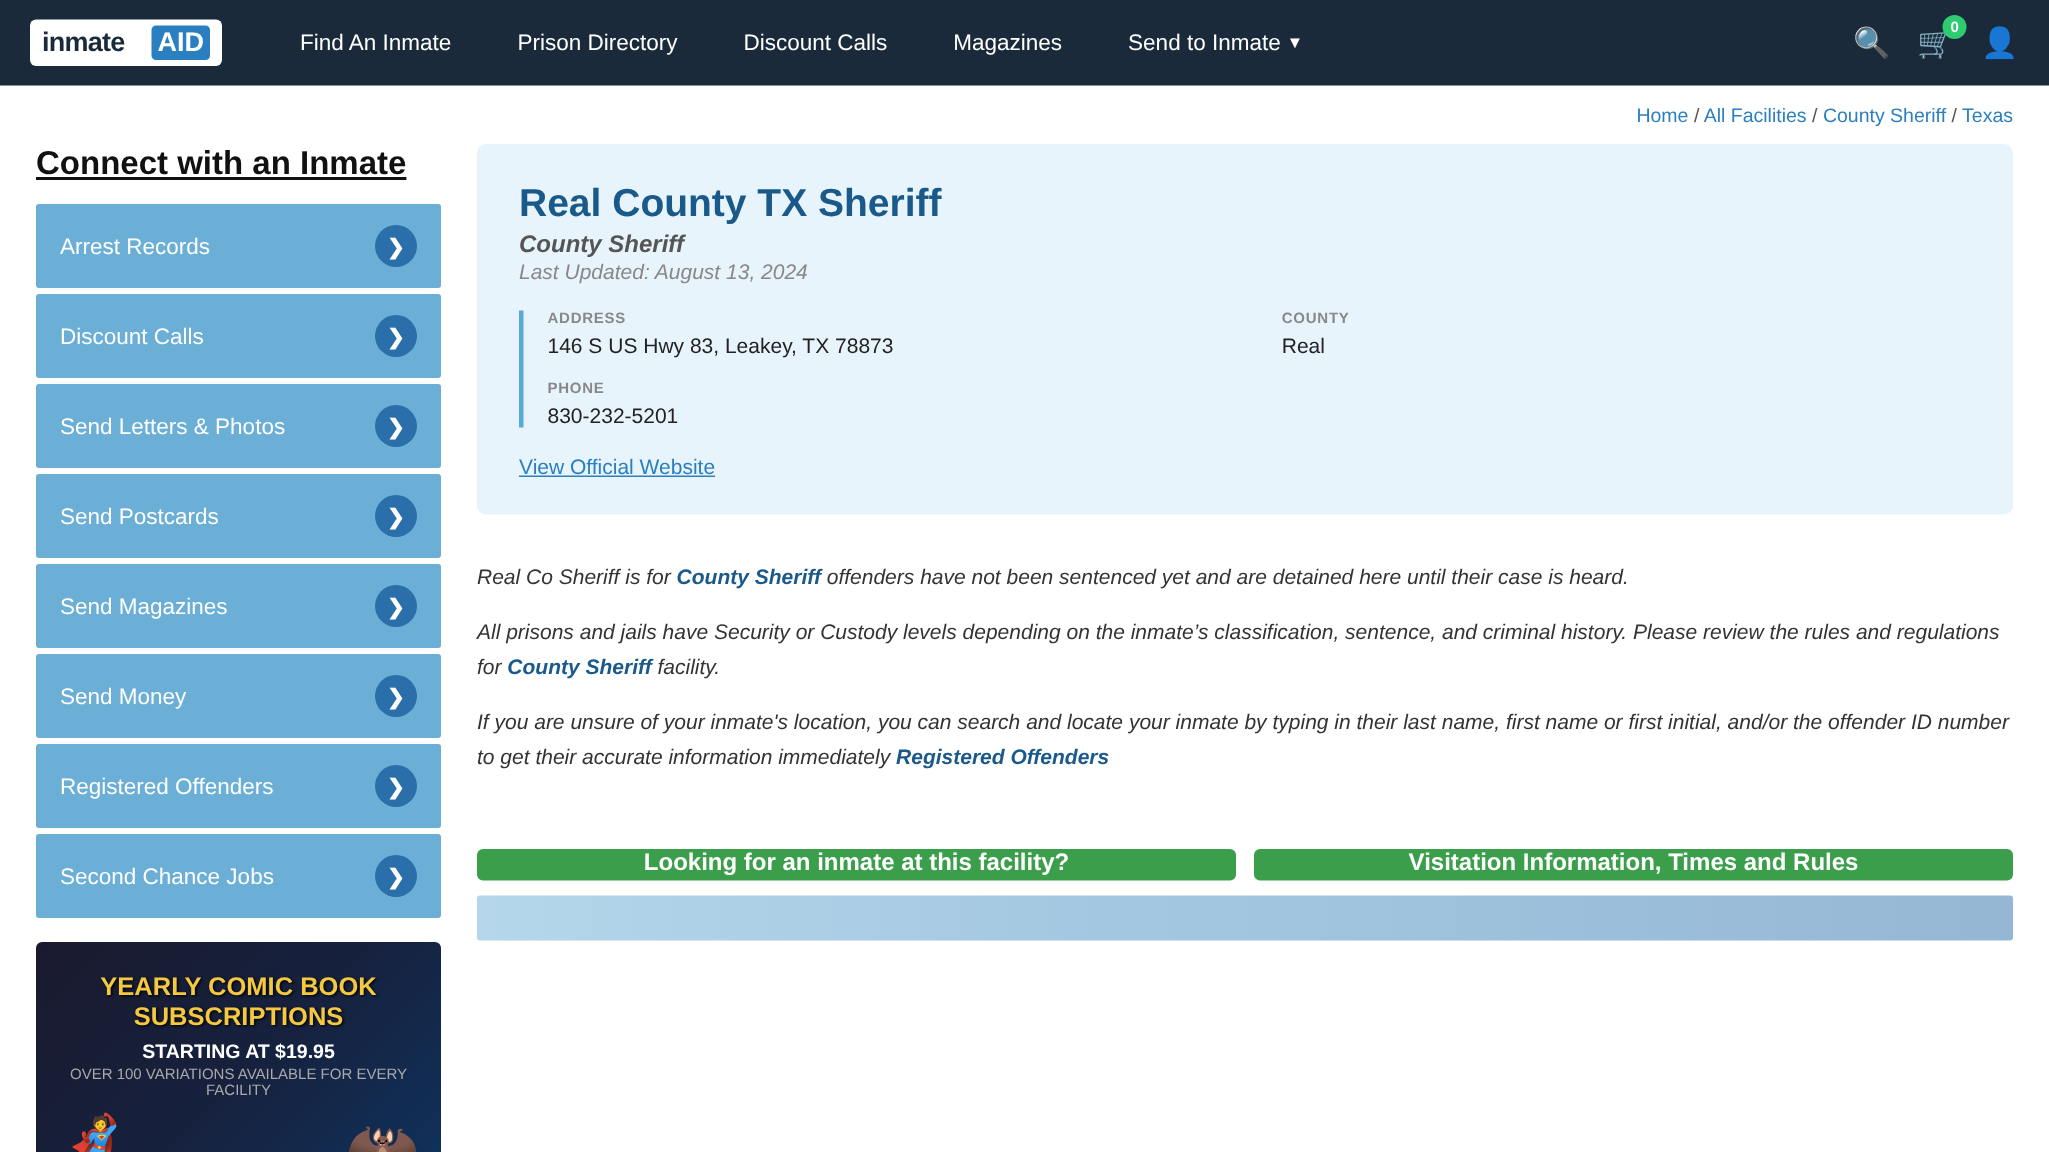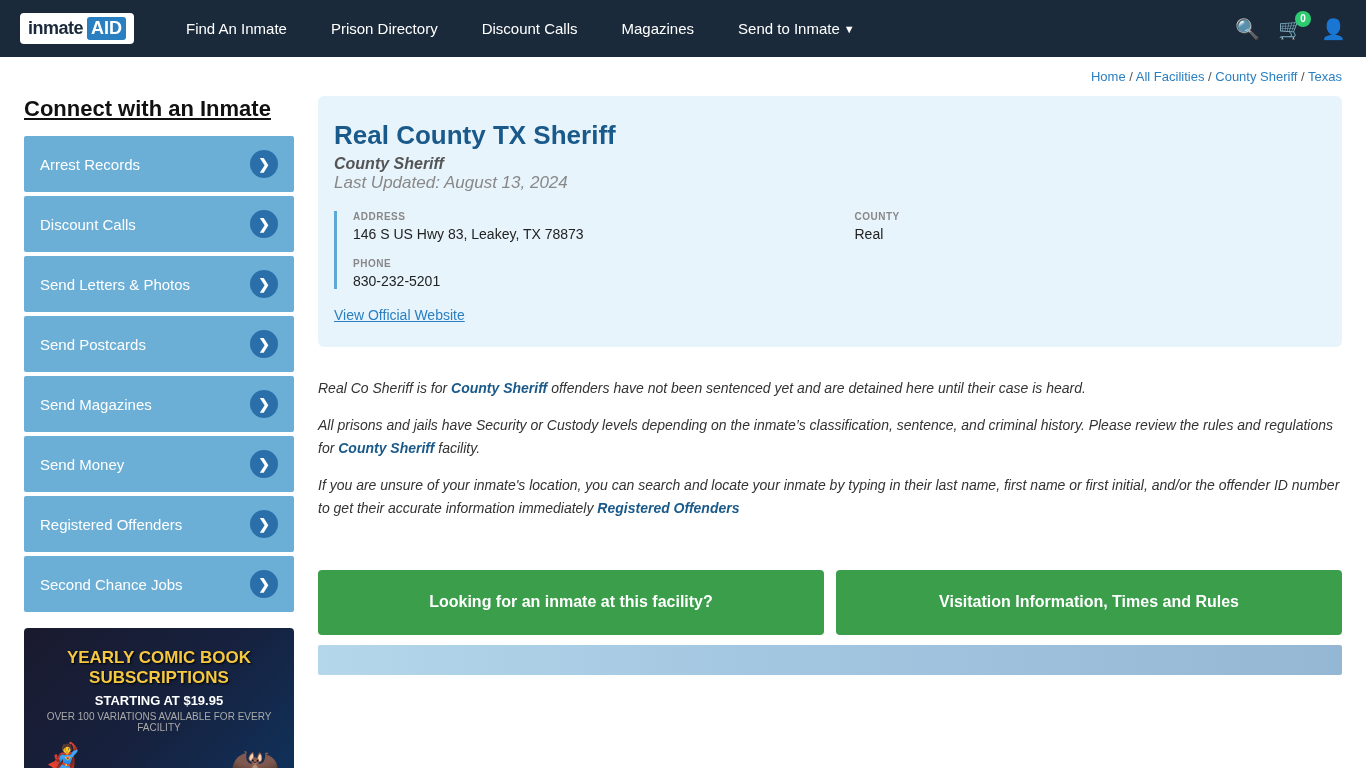--- a/index.html
+++ b/index.html
@@ -33,20 +33,21 @@
       color: #1a2a3a;
       letter-spacing: -0.5px;
     }
     .logo-aid {
       background: #2a7fc1;
       color: #fff;
       font-size: 18px;
       font-weight: 900;
       padding: 1px 4px;
       border-radius: 3px;
+      margin-left: 14px;
     }
     .nav-links {
       display: flex;
       align-items: center;
       flex: 1;
       gap: 0;
     }
     .nav-link {
       color: #fff;
       text-decoration: none;
@@ -193,37 +194,37 @@
       font-size: 28px;
     }
 
     
     .content {
       flex: 1;
     }
     .facility-card {
       background: #e8f4fc;
       border-radius: 6px;
-      padding: 24px 16px;
+      padding: 24px 28px;
       margin-bottom: 20px;
     }
     .facility-name {
       font-size: 26px;
       font-weight: 700;
       color: #1a5a8a;
       margin-bottom: 4px;
     }
     .facility-type {
       font-size: 16px;
       font-weight: 700;
       color: #555;
       font-style: italic;
     }
     .facility-updated {
-      font-size: 17px;
+      font-size: 14px;
       color: #888;
       font-style: italic;
       margin-bottom: 18px;
     }
     .facility-details {
       display: grid;
       grid-template-columns: 1fr 1fr;
       gap: 16px 30px;
       border-left: 3px solid #5baad6;
       padding-left: 16px;
@@ -278,21 +279,21 @@
     .cta-row {
       display: flex;
       gap: 12px;
       margin-top: 20px;
     }
     .cta-btn {
       flex: 1;
       background: #3a9e4a;
       color: #fff;
       border: none;
-      padding: 22px 16px;
+      padding: 0 16px;
       font-size: 16px;
       font-weight: 700;
       border-radius: 4px;
       cursor: pointer;
       text-align: center;
       line-height: 1.3;
     }
 
     
     .bottom-strip {

